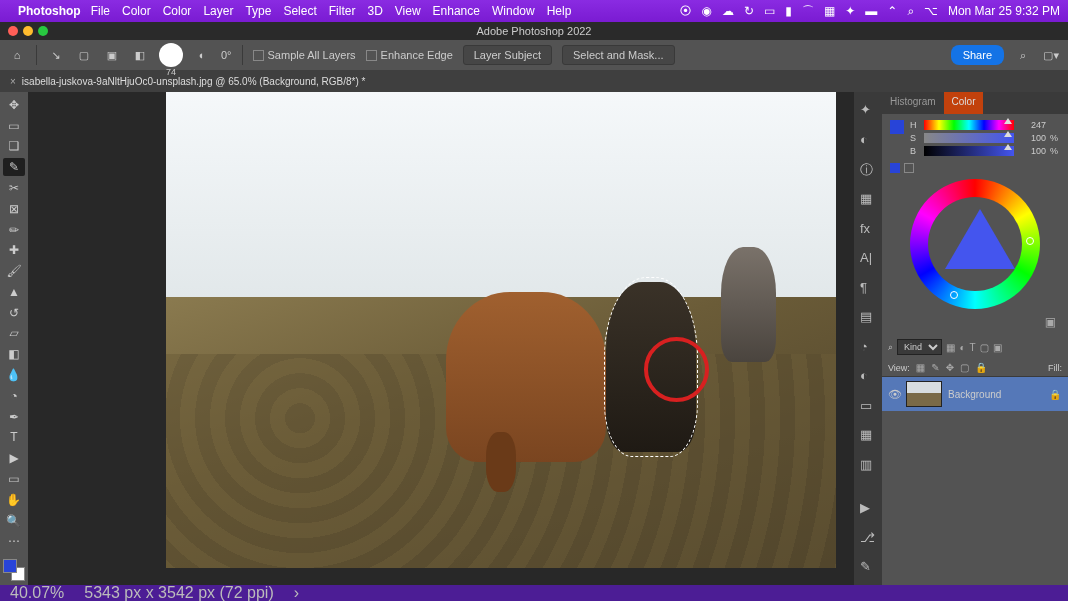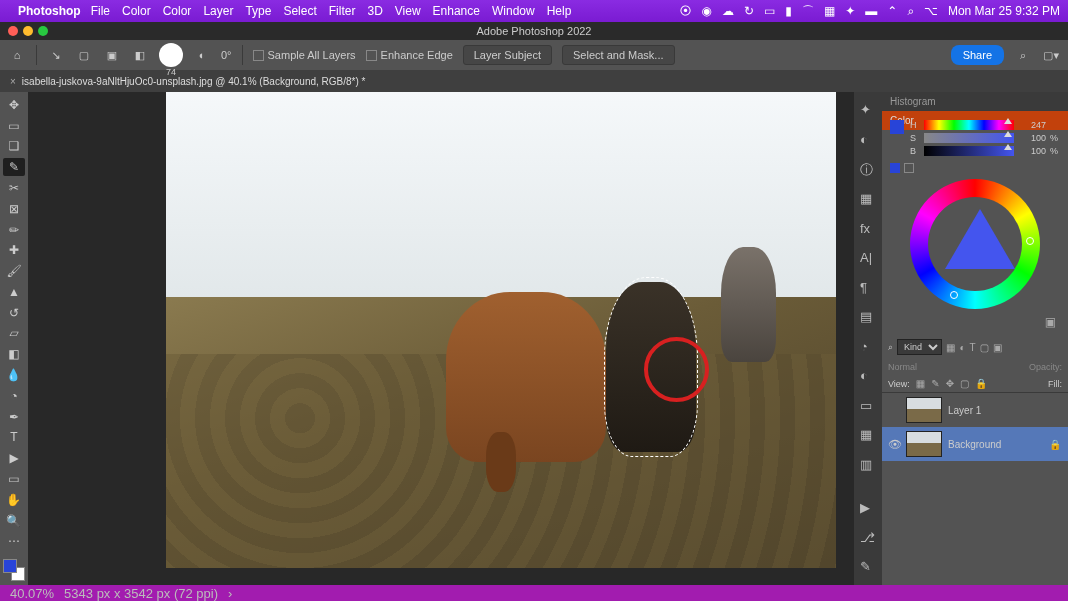--- a/index.html
+++ b/index.html
@@ -55,21 +55,21 @@
 .horse3 { left: 555px; top: 155px; width: 55px; height: 115px; background: linear-gradient(#7a726a, #4a443e); }
 .selection { position: absolute; left: 438px; top: 185px; width: 94px; height: 180px; border: 1px dashed #fff; border-radius: 45% 45% 30% 30%; pointer-events: none; }
 .red-circle { position: absolute; left: 478px; top: 245px; width: 65px; height: 65px; border: 4px solid #d82020; border-radius: 50%; pointer-events: none; }
 
 
 .right-dock { width: 28px; background: #3a3a3a; display: flex; flex-direction: column; align-items: center; gap: 14px; padding: 10px 0; }
 .dock-icon { width: 16px; height: 16px; color: #bbb; font-size: 13px; }
 
 
 .panels { width: 186px; background: #535353; display: flex; flex-direction: column; }
-.panel-tabs { display: flex; height: 22px; background: #3a3a3a; font-size: 10px; flex-direction: column; }
+.panel-tabs { display: flex; height: 22px; background: #3a3a3a; font-size: 10px; }
 .panel-tab { padding: 4px 8px; color: #999; }
 .panel-tab.active { background: #c2410c; color: #ddd; }
 
 .color-panel { padding: 6px 8px; }
 .hsb-row { display: flex; align-items: center; gap: 4px; margin-bottom: 3px; font-size: 9px; }
 .hsb-row .letter { width: 10px; }
 .hsb-row .slider { flex: 1; height: 10px; position: relative; }
 .hsb-row .slider.hue { background: linear-gradient(90deg, red, yellow, lime, cyan, blue, magenta, red); }
 .hsb-row .slider.sat { background: linear-gradient(90deg, #888, #4455ee); }
 .hsb-row .slider.bri { background: linear-gradient(90deg, #000, #4455ee); }
@@ -92,21 +92,21 @@
 .lock-row .licon { font-size: 10px; color: #aaa; }
 .layer { display: flex; align-items: center; padding: 4px 6px; gap: 6px; font-size: 10px; }
 .layer.selected { background: #5578b8; }
 .layer .eye { width: 12px; font-size: 11px; }
 .layer .thumb { width: 36px; height: 26px; background: linear-gradient(#d8dde0 45%, #7a6a48 45%); border: 1px solid #222; }
 .layer .mask { width: 28px; height: 26px; background: #000; border: 1px solid #222; position: relative; }
 .layer .mask::after { content: ''; position: absolute; left: 8px; top: 6px; width: 12px; height: 16px; background: #fff; border-radius: 40%; }
 .layer .lock-ind { margin-left: auto; font-size: 10px; color: #aaa; }
 
 
-.status-bar { height: 16px; background: #a21caf; display: flex; align-items: center; padding: 0 10px; font-size: 13px; color: #bbb; gap: 10px; }
+.status-bar { height: 16px; background: #4c1d95; display: flex; align-items: center; padding: 0 10px; font-size: 16px; color: #bbb; gap: 20px; }
 </style>
 </head>
 <body>
 
 <div class="mac-menu">
   <span class="apple"></span>
   <span class="app">Photoshop</span>
   <span class="menu-item">File</span>
   <span class="menu-item">Color</span>
   <span class="menu-item">Color</span>
@@ -161,21 +161,21 @@
   <label><span class="checkbox"></span><span>Enhance Edge</span></label>
   <div class="opt-btn">Layer Subject</div>
   <div class="opt-btn">Select and Mask...</div>
   <div class="share-btn">Share</div>
   <div class="opt-icon">⌕</div>
   <div class="opt-icon">▢▾</div>
 </div>
 
 <div class="tab-bar">
   <span class="close">×</span>
-  <span>isabella-juskova-9aNltHjuOc0-unsplash.jpg @ 40.1% (Background, RGB/8*) *</span>
+  <span>isabella-juskova-9aNltHjuOc0-unsplash.jpg @ 65.0% (Background, RGB/8*) *</span>
 </div>
 
 <div class="main">
 
   <div class="tools">
     <div class="tool">✥</div>
     <div class="tool">▭</div>
     <div class="tool">❑</div>
     <div class="tool active">✎</div>
     <div class="tool">✂</div>
@@ -289,39 +289,30 @@
     <div class="layers-panel">
       <div class="layer-filter">
         <span>⌕</span>
         <select><option>Kind</option></select>
         <span class="ficon">▦</span>
         <span class="ficon">◐</span>
         <span class="ficon">T</span>
         <span class="ficon">▢</span>
         <span class="ficon">▣</span>
       </div>
-      <div class="blend-row">
-        <span>Normal</span>
-        <span style="margin-left:auto">Opacity:</span>
-      </div>
       <div class="lock-row">
         <span>View:</span>
         <span class="licon">▦</span>
         <span class="licon">✎</span>
         <span class="licon">✥</span>
         <span class="licon">▢</span>
         <span class="licon">🔒</span>
         <span style="margin-left:auto">Fill:</span>
       </div>
 
-      <div class="layer">
-        <span class="eye"></span>
-        <div class="thumb"></div>
-        <span>Layer 1</span>
-      </div>
       <div class="layer selected">
         <span class="eye">👁</span>
         <div class="thumb"></div>
         <span>Background</span>
         <span class="lock-ind">🔒</span>
       </div>
     </div>
   </div>
 </div>
 

